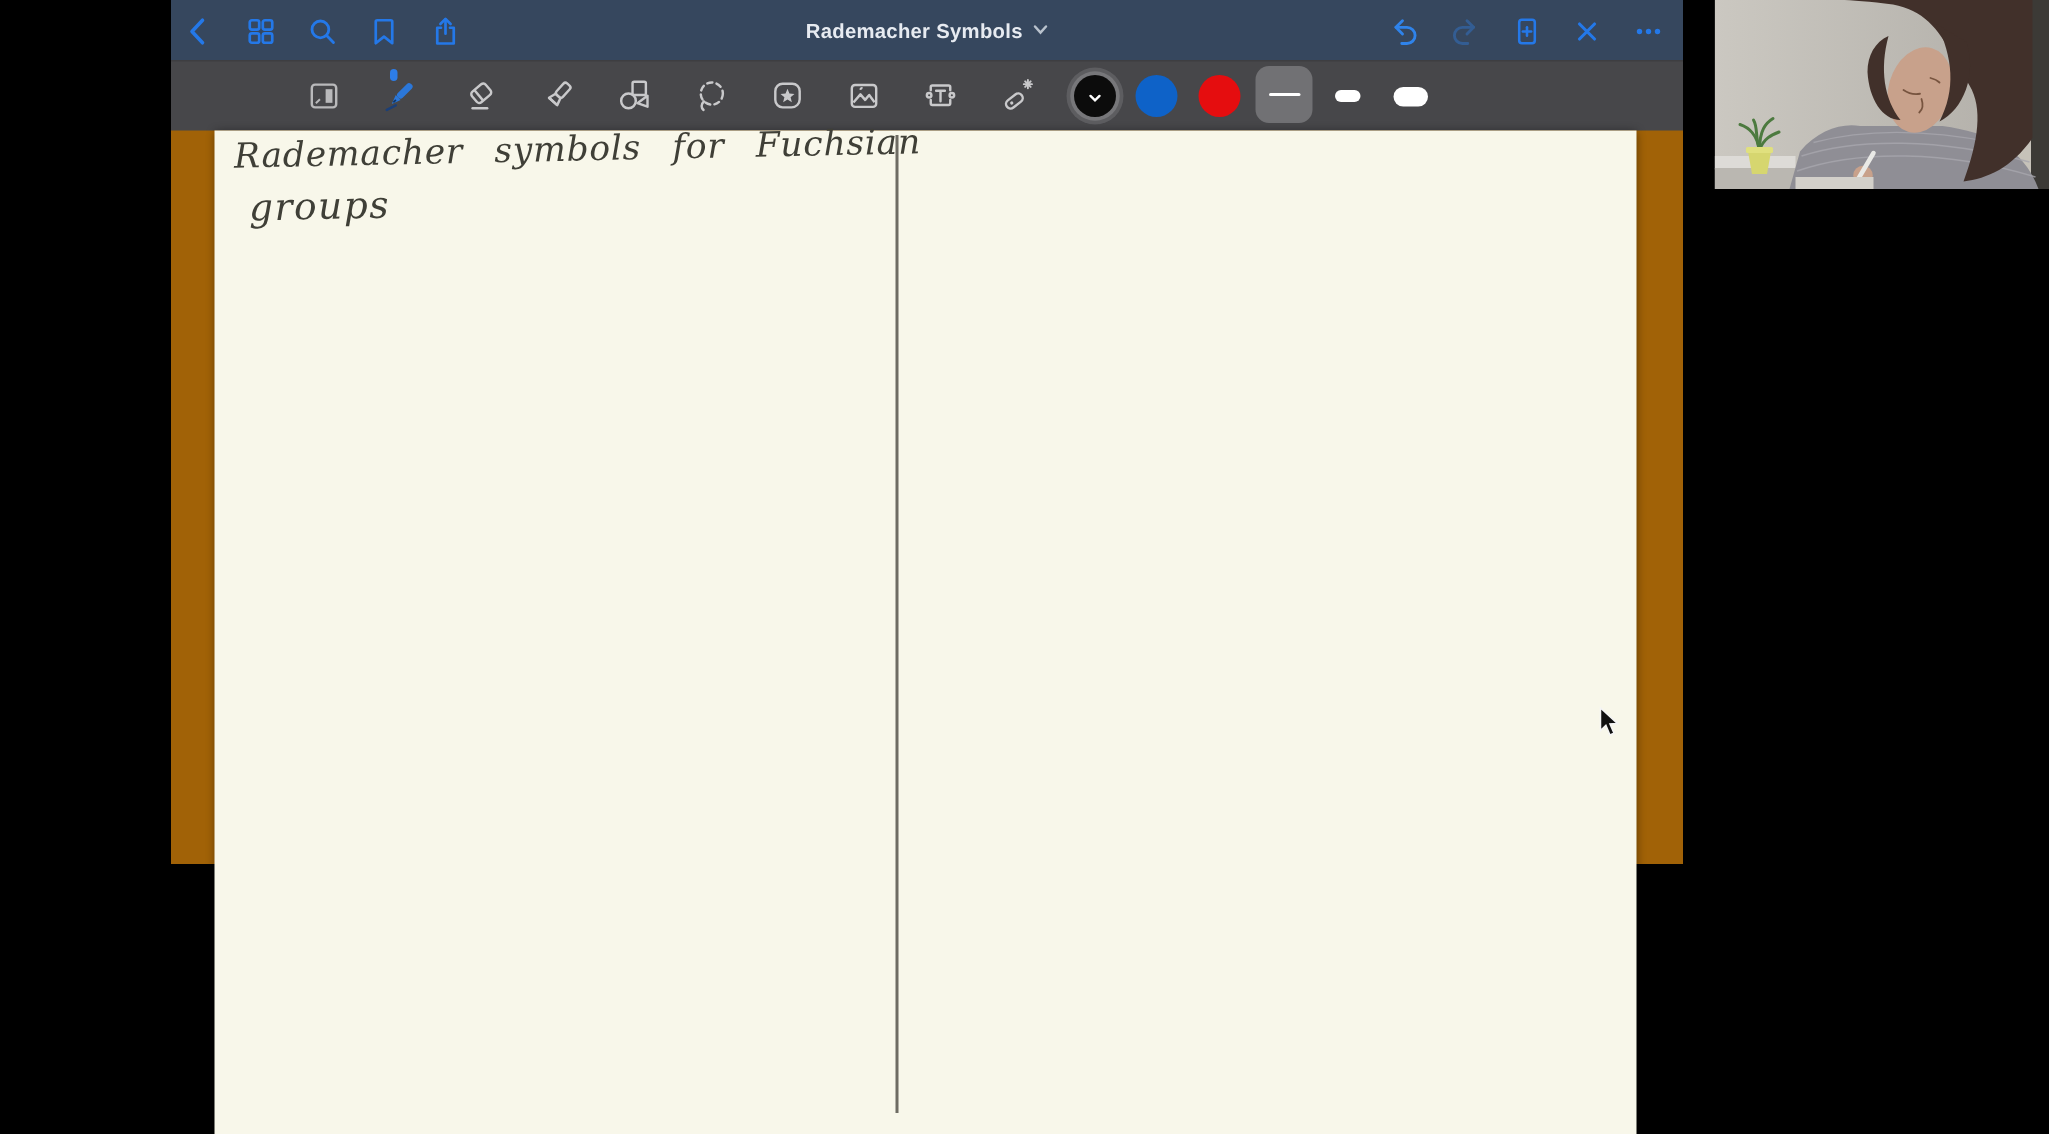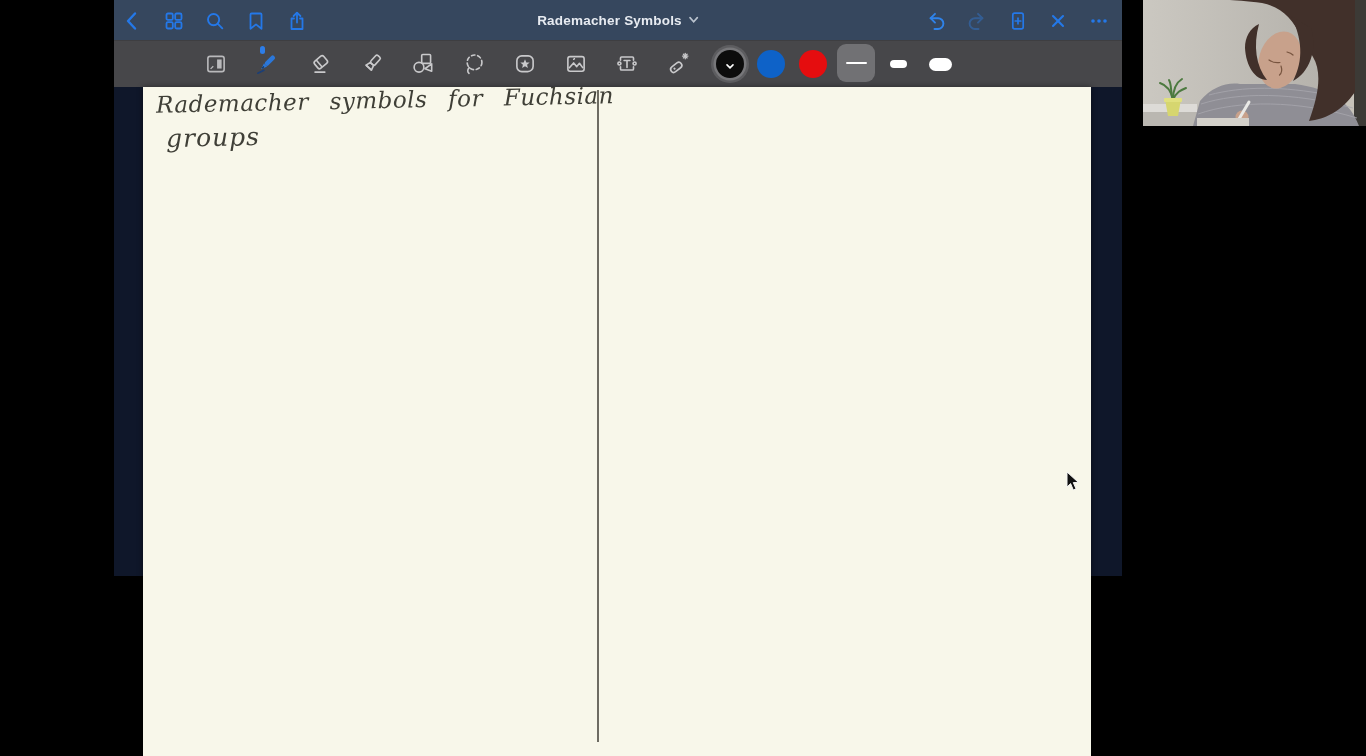--- a/index.html
+++ b/index.html
@@ -1,20 +1,20 @@
 <!DOCTYPE html>
 <html><head>
 <meta charset="utf-8">
 <style>
   html,body{margin:0;padding:0;background:#000;width:1366px;height:756px;overflow:hidden;
     font-family:"Liberation Sans",sans-serif;}
   #stage{position:absolute;inset:0;width:1366px;height:756px;background:#000;}
 
   
-  #app{position:absolute;left:114px;top:0;width:1008px;height:576px;background:#0f172a;}
+  #app{position:absolute;left:114px;top:0;width:1008px;height:576px;background:#a16207;}
 
   
   #titlebar{position:absolute;left:0;top:0;width:100%;height:40px;background:#36475e;}
   .nav-btn{position:absolute;top:9px;width:24px;height:24px;display:flex;align-items:center;
     justify-content:center;cursor:pointer;}
   .nav-btn svg{width:22px;height:22px;display:block;}
   #doc-title{position:absolute;top:0;left:50%;transform:translateX(-50%);height:40px;
     display:flex;align-items:center;gap:6px;color:#e7ebf1;font-size:13.5px;font-weight:700;
     letter-spacing:.2px;cursor:pointer;}
   #doc-title svg{width:11px;height:11px;}

